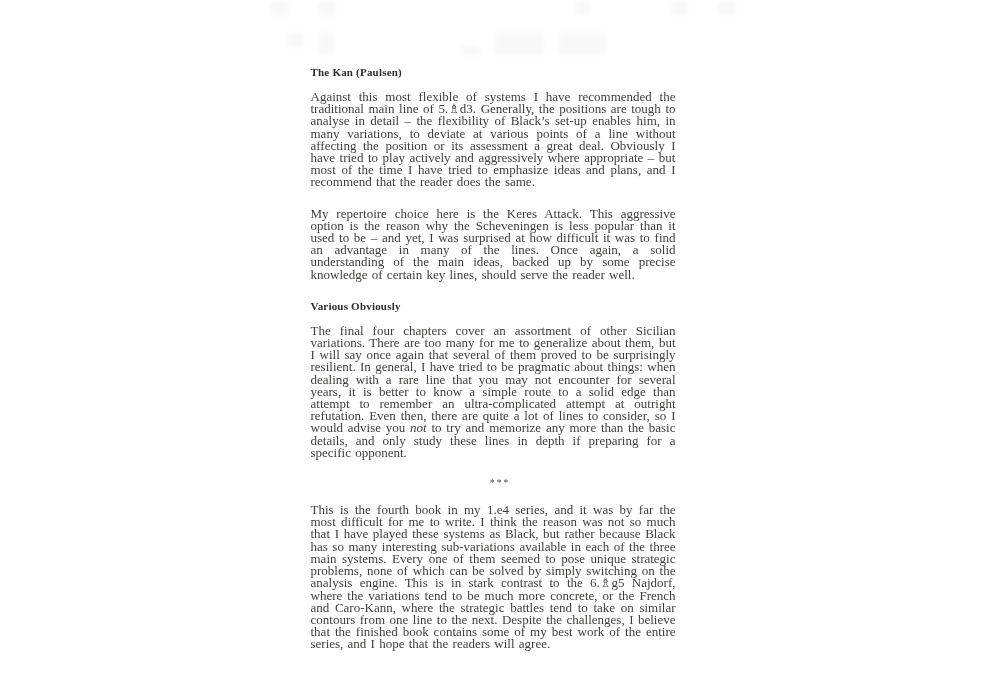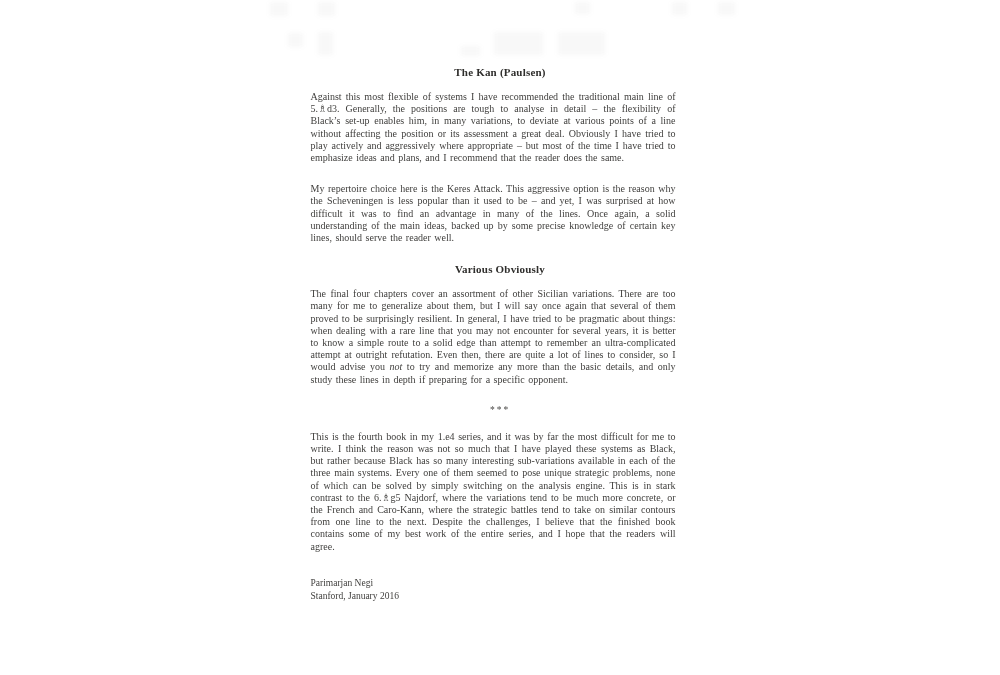--- a/index.html
+++ b/index.html
@@ -23,27 +23,27 @@
     filter: blur(2px);
   }
   .content {
     width: 379px;
     margin: 0 auto;
     padding-top: 66px;
   }
   .heading {
     font-size: 11px;
     font-weight: 700;
-    text-align: center;
+    text-align: left;
     color: #2f2e2c;
     margin: 0 0 13px 0;
     letter-spacing: 0.2px;
   }
   p.body {
-    font-size: 10px;
+    font-size: 13px;
     line-height: 12.2px;
     text-align: justify;
     margin: 0 14px 19px 0;
     word-spacing: 1px;
   }
   .divider {
     font-size: 9.5px;
     text-align: center;
     letter-spacing: 2px;
     margin: 2px 0 16px 0;

